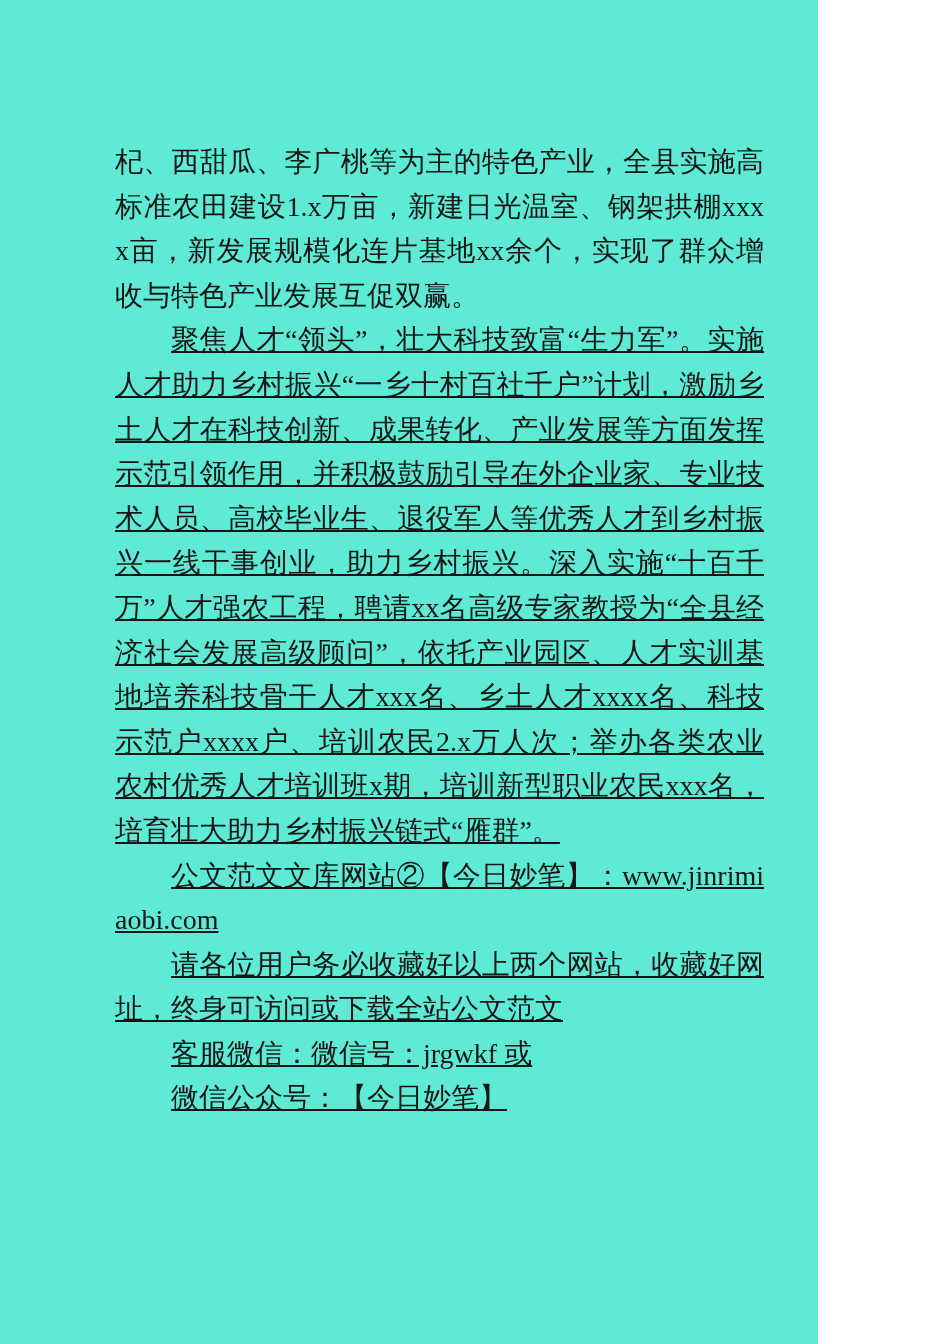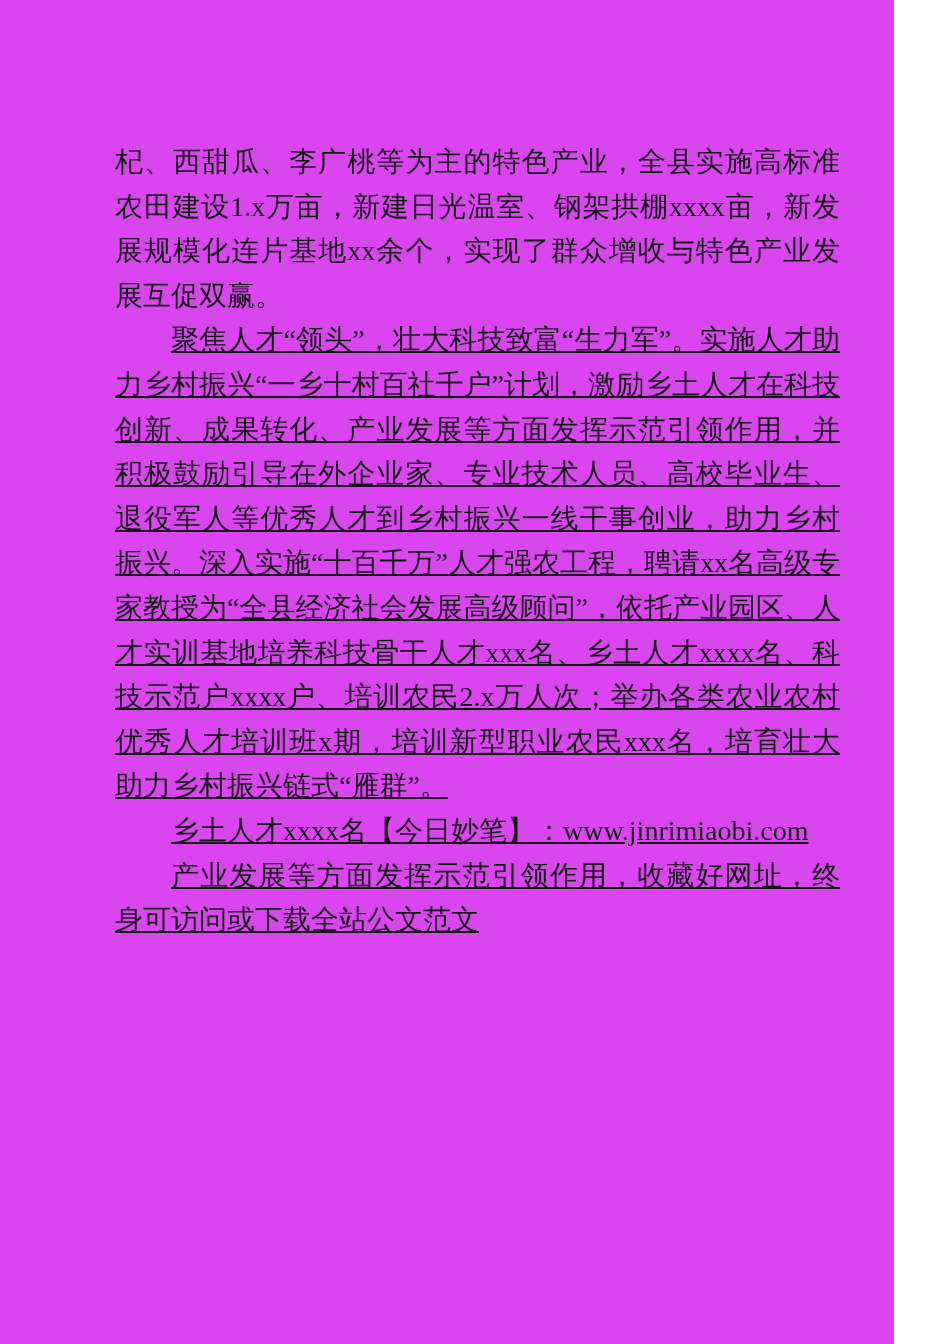--- a/index.html
+++ b/index.html
@@ -7,23 +7,23 @@
     padding: 0;
   }
   body {
     width: 950px;
     height: 1344px;
     background: #ffffff;
     overflow: hidden;
   }
   .page {
     box-sizing: border-box;
-    width: 894px;
+    width: 818px;
     height: 1344px;
-    background: #d946ef;
+    background: #5eead4;
     padding: 140px 54px 0 115px;
   }
   .doc p {
     margin: 0;
     padding: 0;
     font-family: "Liberation Serif", "DejaVu Serif", serif;
     font-size: 28px;
     line-height: 44.6px;
     color: #161616;
     text-align: justify;
@@ -36,16 +36,18 @@
     text-decoration: underline;
   }
 </style>
 </head>
 <body>
 
 <div class="page">
   <div class="doc">
     <p>杞、西甜瓜、李广桃等为主的特色产业，全县实施高标准农田建设1.x万亩，新建日光温室、钢架拱棚xxxx亩，新发展规模化连片基地xx余个，实现了群众增收与特色产业发展互促双赢。</p>
     <p class="indent">聚焦人才“领头”，壮大科技致富“生力军”。实施人才助力乡村振兴“一乡十村百社千户”计划，激励乡土人才在科技创新、成果转化、产业发展等方面发挥示范引领作用，并积极鼓励引导在外企业家、专业技术人员、高校毕业生、退役军人等优秀人才到乡村振兴一线干事创业，助力乡村振兴。深入实施“十百千万”人才强农工程，聘请xx名高级专家教授为“全县经济社会发展高级顾问”，依托产业园区、人才实训基地培养科技骨干人才xxx名、乡土人才xxxx名、科技示范户xxxx户、培训农民2.x万人次；举办各类农业农村优秀人才培训班x期，培训新型职业农民xxx名，培育壮大助力乡村振兴链式“雁群”。</p>
-    <p class="indent">乡土人才xxxx名【今日妙笔】：www.jinrimiaobi.com</p>
-    <p class="indent">产业发展等方面发挥示范引领作用，收藏好网址，终身可访问或下载全站公文范文</p>
+    <p class="indent">公文范文文库网站②【今日妙笔】：www.jinrimiaobi.com</p>
+    <p class="indent">请各位用户务必收藏好以上两个网站，收藏好网址，终身可访问或下载全站公文范文</p>
+    <p class="indent">客服微信：微信号：jrgwkf 或</p>
+    <p class="indent">微信公众号：【今日妙笔】</p>
   </div>
 </div>
 
 </body></html>

